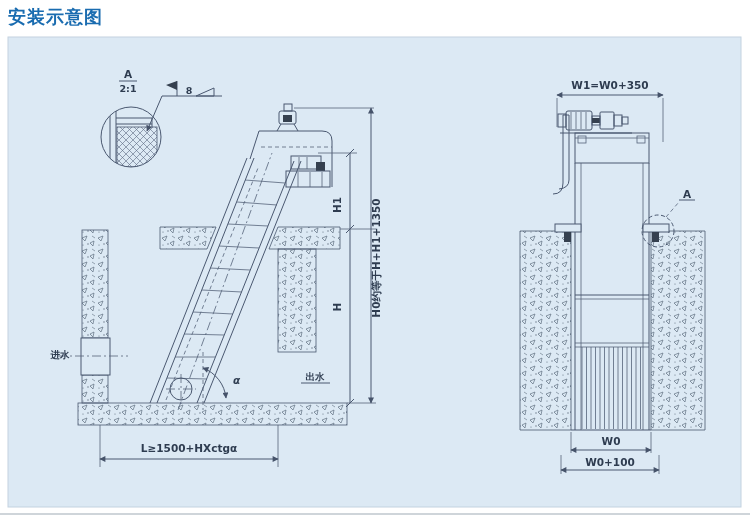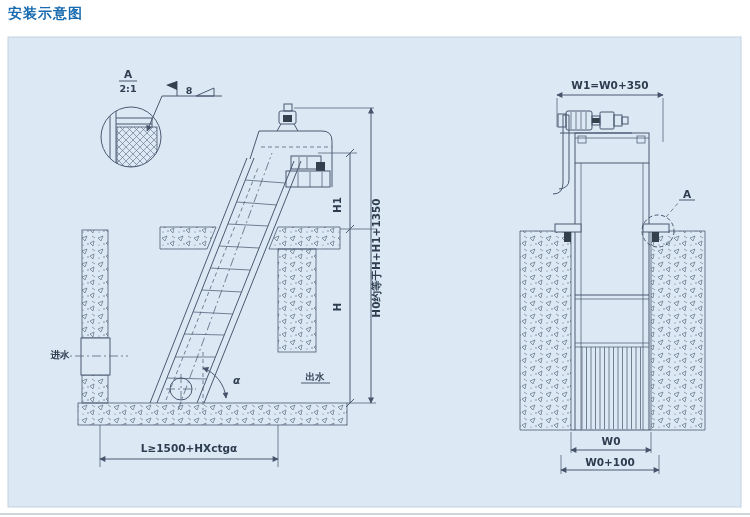--- a/index.html
+++ b/index.html
@@ -1,18 +1,18 @@
 <!DOCTYPE html>
 <html><head>
 <meta charset="utf-8">
 <style>
   html,body{margin:0;padding:0}
   body{width:750px;height:517px;background:#ffffff;position:relative;overflow:hidden;
        font-family:"DejaVu Sans","Liberation Sans",sans-serif}
-  .title{position:absolute;left:8px;top:5px;font-size:14px;font-weight:bold;color:#1a6cb0;letter-spacing:1px}
+  .title{position:absolute;left:8px;top:5px;font-size:18px;font-weight:bold;color:#1a6cb0;letter-spacing:1px}
   .divider{position:absolute;left:0;top:513px;width:750px;height:2px;background:#cfd5da}
   svg{position:absolute;left:0;top:0}
   svg text{fill:#2e3c50;font-family:"DejaVu Sans","Liberation Sans",sans-serif;font-size:10.5px;font-weight:600}
   .ln{stroke:#4a5870;fill:none;stroke-width:1}
   .thin{stroke:#55637a;fill:none;stroke-width:.8}
   .dash{stroke-dasharray:4 3}
   .cdash{stroke-dasharray:9 3 2 3}
   .fillDark{fill:#35404f;stroke:none}
   .hatch{fill:url(#rub);stroke:#4a5870;stroke-width:.8}
   .bgfill{fill:#dce9f4}

